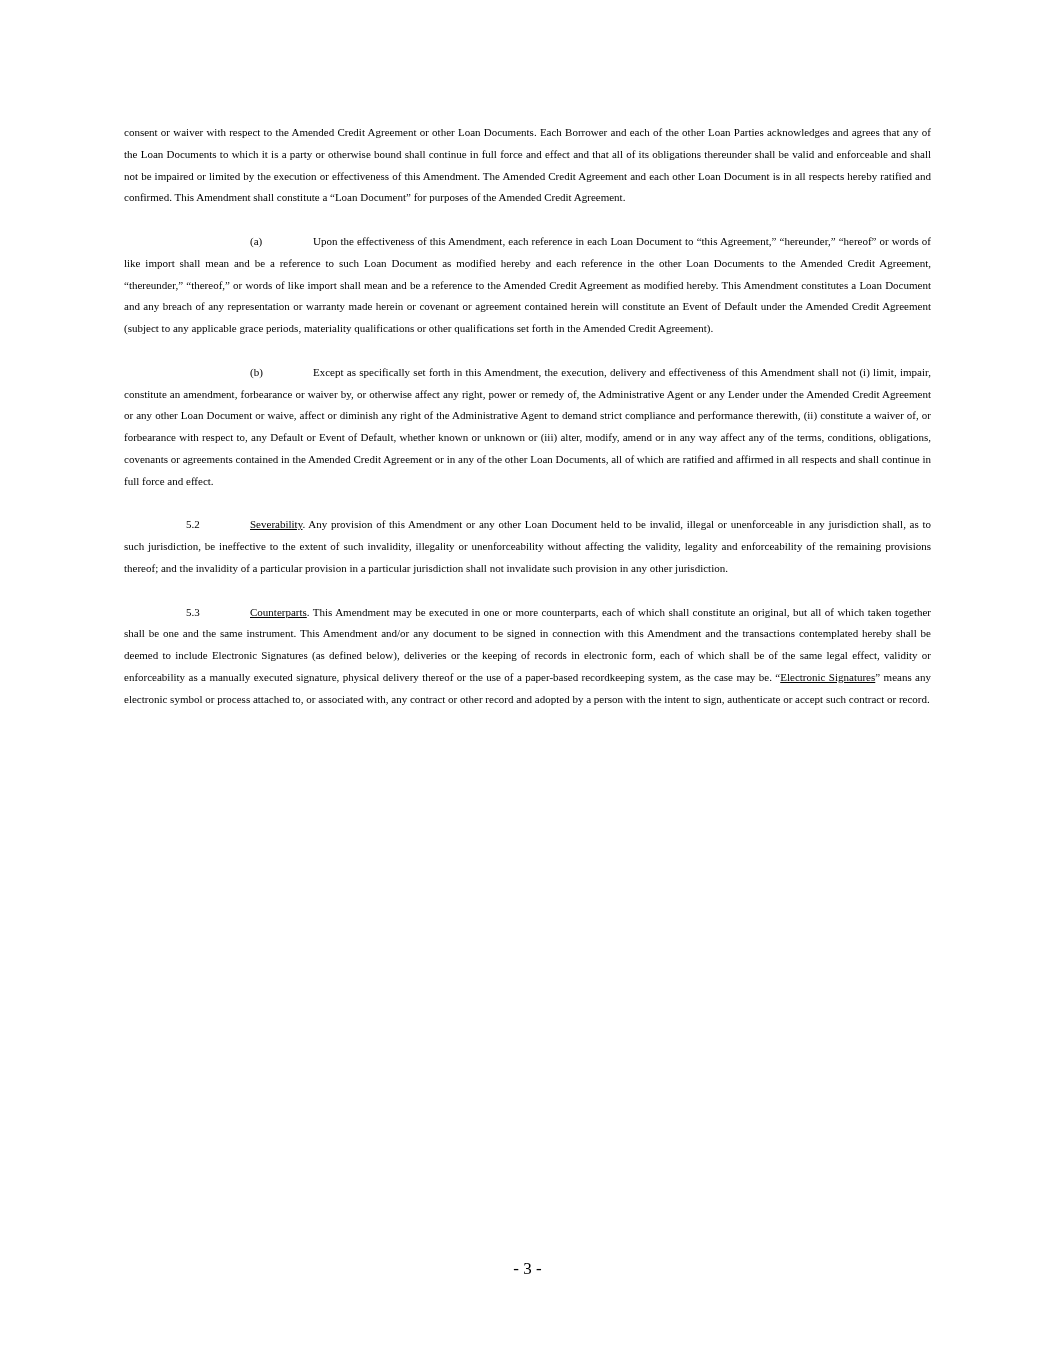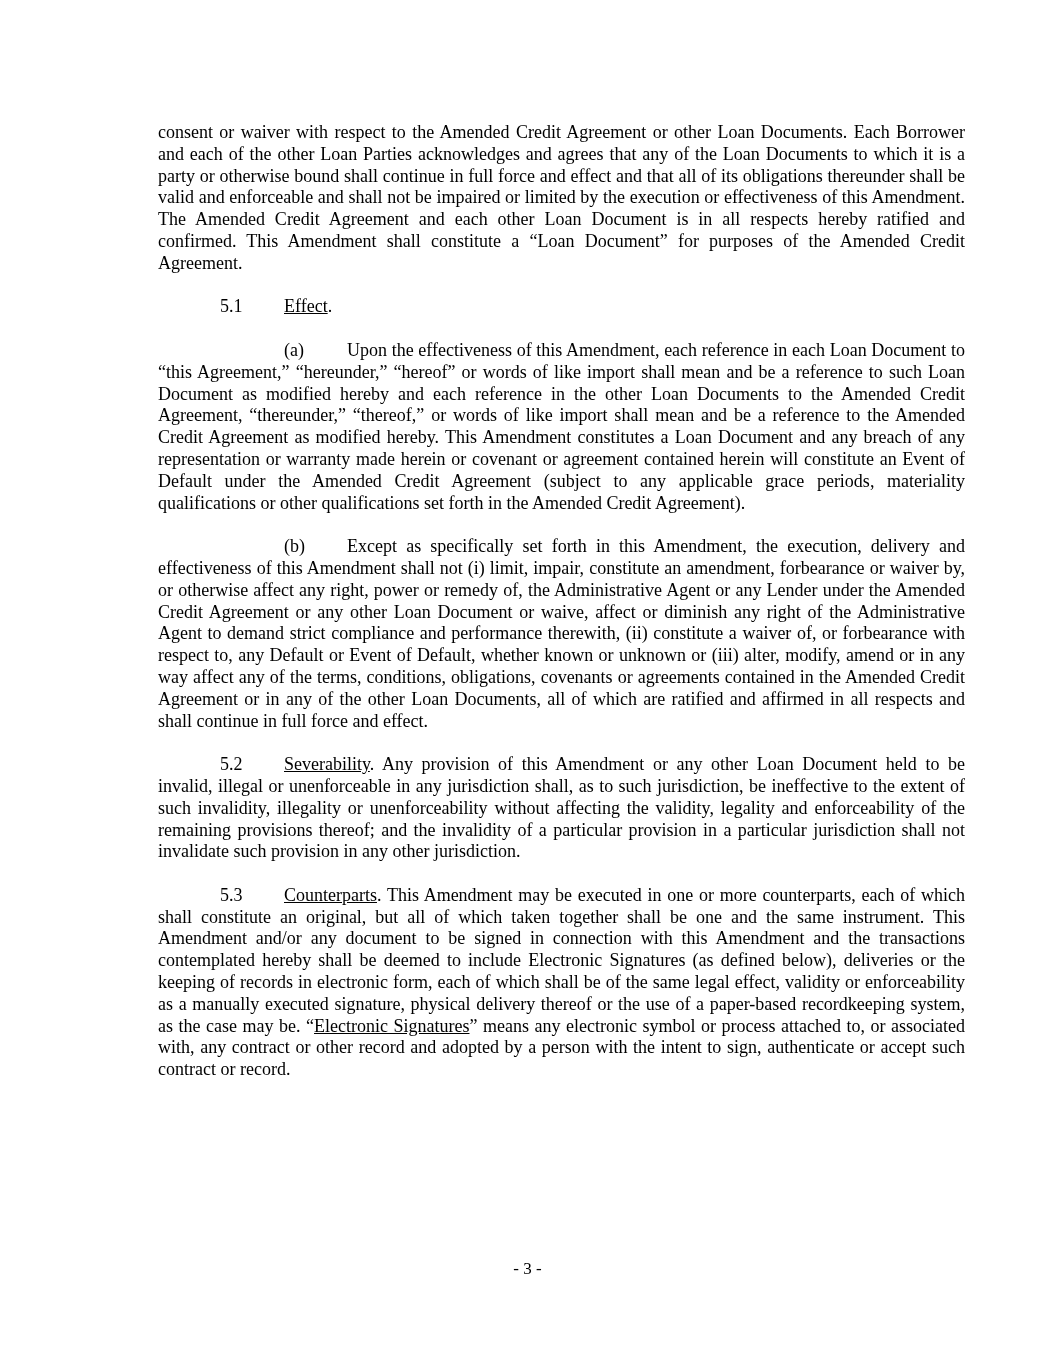--- a/index.html
+++ b/index.html
@@ -14,24 +14,23 @@
     background: #ffffff;
     color: #000000;
     font-family: "Liberation Serif", "DejaVu Serif", serif;
     overflow: hidden;
   }
   .content {
     position: absolute;
     left: 124px;
     top: 122px;
     width: 807px;
-    font-size: 18px;
+    font-size: 11px;
     line-height: 21.8px;
     text-align: justify;
-    margin-left: 34px;
   }
   .content p {
     margin: 0 0 21.8px 0;
   }
   
   .indent-1 { text-indent: 62px; }   
   .indent-2 { text-indent: 126px; }  
   .tab-num {
     display: inline-block;
     width: 64px;           
@@ -56,21 +55,20 @@
 </style>
 </head>
 <body>
 
 <div class="page">
   <div class="content">
 
     <p><span>consent or waiver with respect to the Amended Credit Agreement or other Loan Documents. Each Borrower and each of the other Loan Parties acknowledges and agrees that any of the Loan Documents to which it is a party or otherwise bound shall continue in full force and effect and that all of its obligations thereunder shall be valid and enforceable and shall not be impaired or limited by the execution or effectiveness of this Amendment. The Amended Credit Agreement and each other Loan Document is in all respects hereby ratified and confirmed. This Amendment shall constitute a “Loan Document” for purposes of the Amended Credit Agreement.</span></p>
 
 
-    <p class="indent-1 heading-line"><span class="tab-num">5.1</span><span class="u">Effect</span><span>.</span></p>
 
     <p class="indent-2"><span class="tab-marker">(a)</span><span>Upon the effectiveness of this Amendment, each reference in each Loan Document to “this Agreement,” “hereunder,” “hereof” or words of like import shall mean and be a reference to such Loan Document as modified hereby and each reference in the other Loan Documents to the Amended Credit Agreement, “thereunder,” “thereof,” or words of like import shall mean and be a reference to the Amended Credit Agreement as modified hereby.  This Amendment constitutes a Loan Document and any breach of any representation or warranty made herein or covenant or agreement contained herein will constitute an Event of Default under the Amended Credit Agreement (subject to any applicable grace periods, materiality qualifications or other qualifications set forth in the Amended Credit Agreement).</span></p>
 
     <p class="indent-2"><span class="tab-marker">(b)</span><span>Except as specifically set forth in this Amendment, the execution, delivery and effectiveness of this Amendment shall not (i) limit, impair, constitute an amendment, forbearance or waiver by, or otherwise affect any right, power or remedy of, the Administrative Agent or any Lender under the Amended Credit Agreement or any other Loan Document or waive, affect or diminish any right of the Administrative Agent to demand strict compliance and performance therewith, (ii) constitute a waiver of, or forbearance with respect to, any Default or Event of Default, whether known or unknown or (iii) alter, modify, amend or in any way affect any of the terms, conditions, obligations, covenants or agreements contained in the Amended Credit Agreement or in any of the other Loan Documents, all of which are ratified and affirmed in all respects and shall continue in full force and effect.</span></p>
 
     <p class="indent-1"><span class="tab-num">5.2</span><span class="u">Severability</span><span>. Any provision of this Amendment or any other Loan Document held to be invalid, illegal or unenforceable in any jurisdiction shall, as to such jurisdiction, be ineffective to the extent of such invalidity, illegality or unenforceability without affecting the validity, legality and enforceability of the remaining provisions thereof; and the invalidity of a particular provision in a particular jurisdiction shall not invalidate such provision in any other jurisdiction.</span></p>
 
     <p class="indent-1"><span class="tab-num">5.3</span><span class="u">Counterparts</span><span>. This Amendment may be executed in one or more counterparts, each of which shall constitute an original, but all of which taken together shall be one and the same instrument. This Amendment and/or any document to be signed in connection with this Amendment and the transactions contemplated hereby shall be deemed to include Electronic Signatures (as defined below), deliveries or the keeping of records in electronic form, each of which shall be of the same legal effect, validity or enforceability as a manually executed signature, physical delivery thereof or the use of a paper-based recordkeeping system, as the case may be. “</span><span class="u">Electronic Signatures</span><span>” means any electronic symbol or process attached to, or associated with, any contract or other record and adopted by a person with the intent to sign, authenticate or accept such contract or record.</span></p>
 
 

